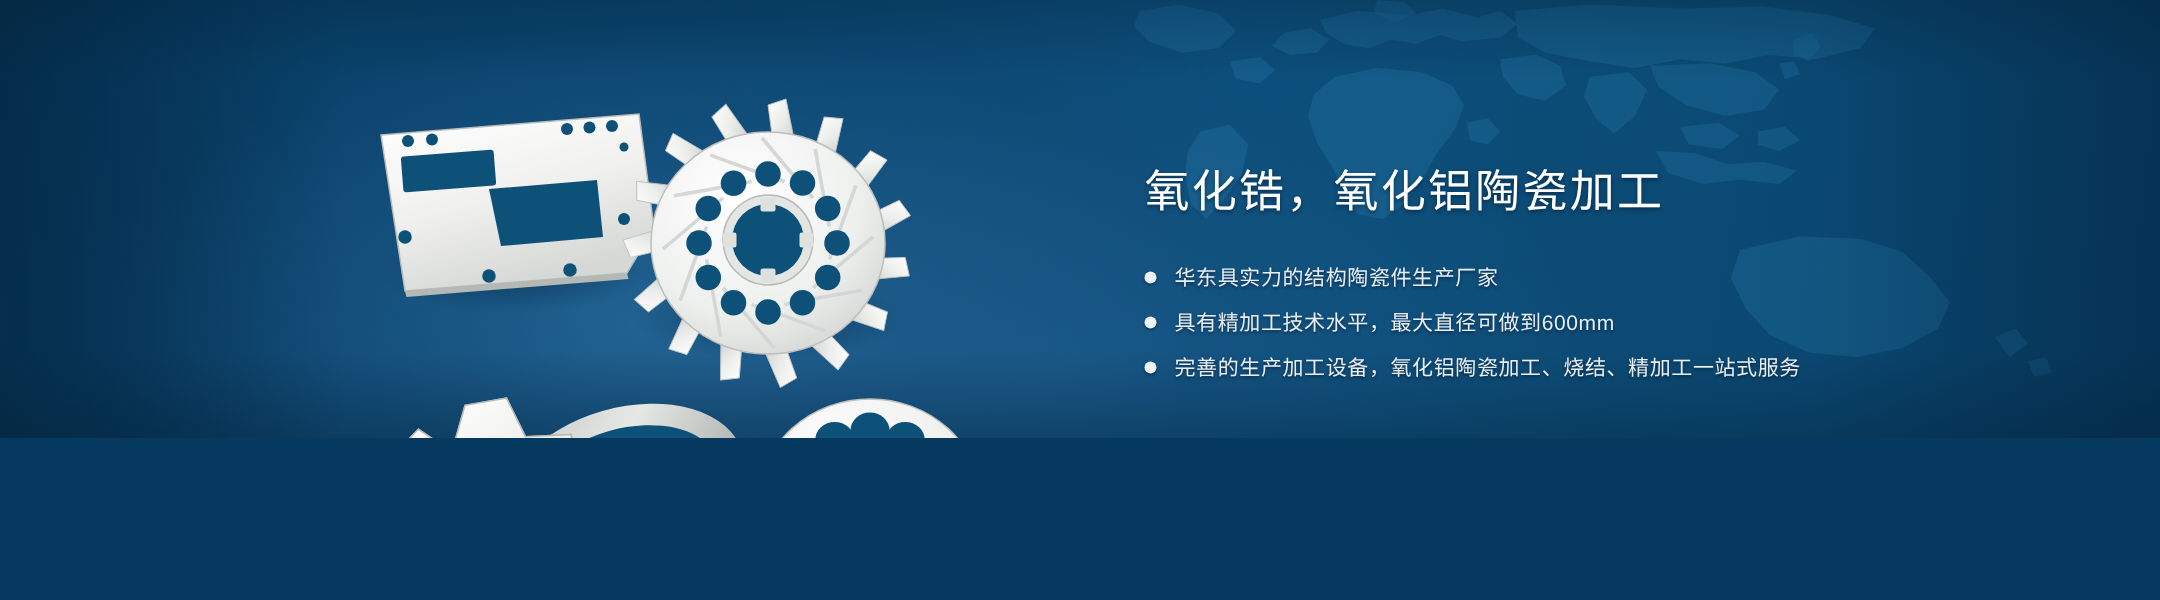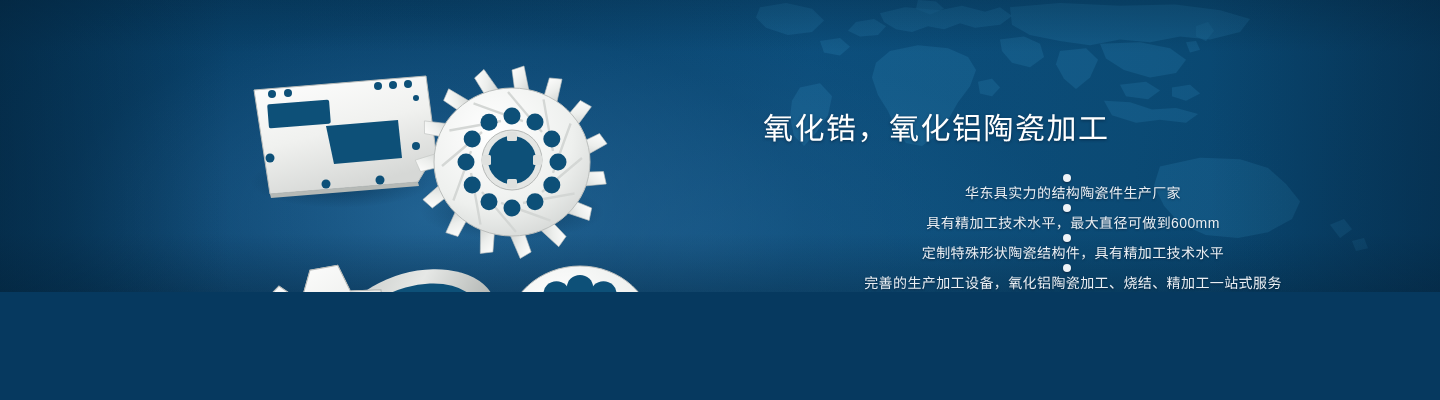--- a/index.html
+++ b/index.html
@@ -56,21 +56,21 @@
   .copy{position:absolute;left:763px;top:108px;width:620px;}
   .headline{
     color:#ffffff;font-size:30px;line-height:42px;font-weight:400;
     letter-spacing:1.5px;margin:0;
     text-shadow:0 1px 3px rgba(0,20,40,.55);
     white-space:nowrap;
   }
   .bullets{list-style:none;margin:24px 0 0 0;padding:0;}
   .bullets li{
     display:flex;align-items:center;
-    height:22px;margin-bottom:8px;flex-direction:column;
+    height:22px;margin-bottom:8px;
   }
   .dot{
     flex:0 0 auto;width:8px;height:8px;border-radius:50%;
     background:#eef3f7;margin-right:12px;
     box-shadow:0 1px 2px rgba(0,15,35,.5);
   }
   .btext{
     color:#e9eef3;font-size:14px;line-height:22px;letter-spacing:.4px;
     white-space:nowrap;text-shadow:0 1px 2px rgba(0,18,38,.5);
   }
@@ -305,22 +305,18 @@
       <li>
         <span class="dot"></span>
         <span class="btext">华东具实力的结构陶瓷件生产厂家</span>
       </li>
       <li>
         <span class="dot"></span>
         <span class="btext">具有精加工技术水平，最大直径可做到600mm</span>
       </li>
       <li>
         <span class="dot"></span>
-        <span class="btext">定制特殊形状陶瓷结构件，具有精加工技术水平</span>
-      </li>
-      <li>
-        <span class="dot"></span>
         <span class="btext">完善的生产加工设备，氧化铝陶瓷加工、烧结、精加工一站式服务</span>
       </li>
     </ul>
   </div>
 
 </div>
 
 </body></html>

